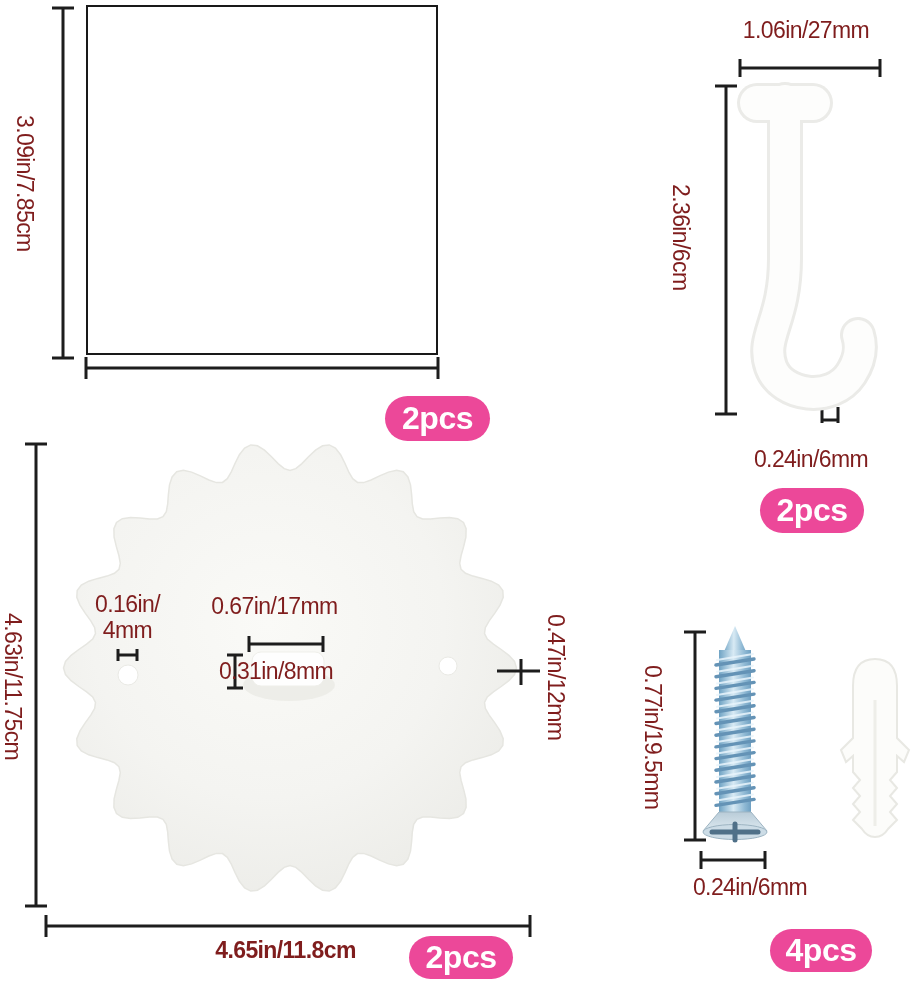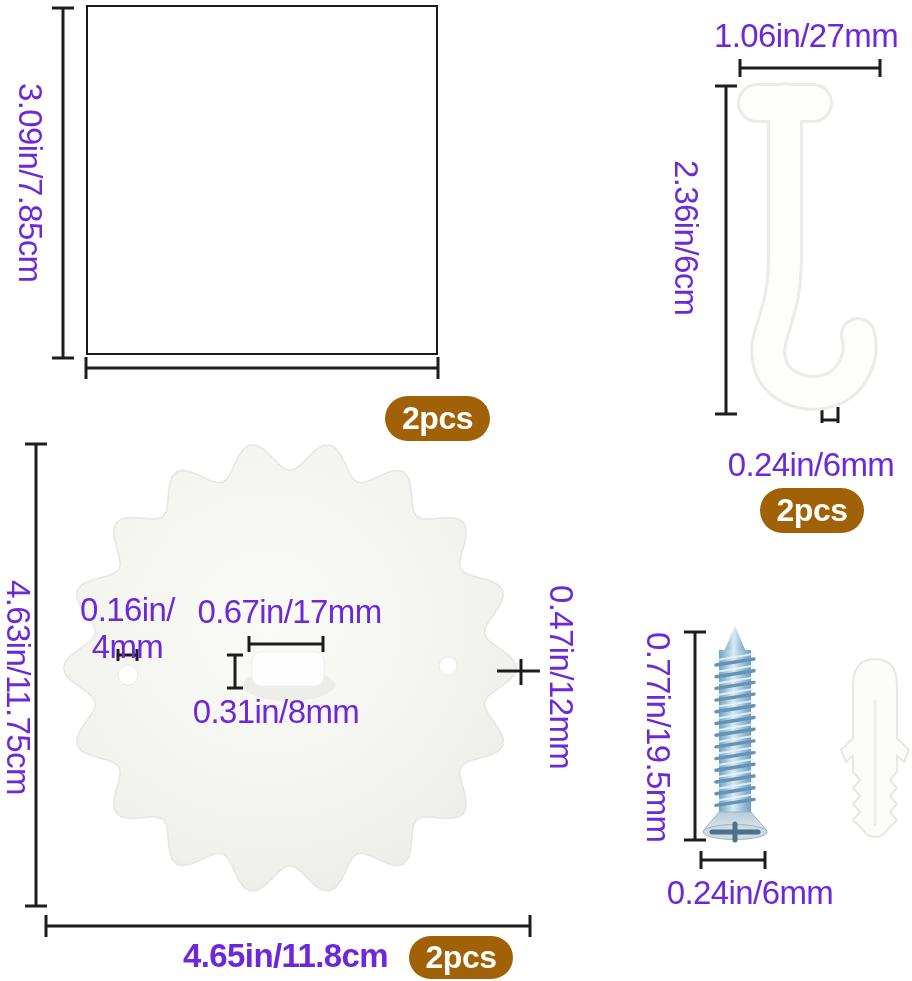--- a/index.html
+++ b/index.html
@@ -6,30 +6,30 @@
   .canvas{
     position:relative;width:912px;height:981px;background:#ffffff;overflow:hidden;
     font-family:"Liberation Sans", sans-serif;color:#1d1d1d;
   }
   .overlay{position:absolute;left:0;top:0;width:912px;height:981px;}
   .square-pad{
     position:absolute;left:86px;top:5px;width:352px;height:350px;
     border:2.5px solid #191919;background:#ffffff;box-sizing:border-box;
   }
   .dim-label{
-    position:absolute;font-size:33px;letter-spacing:-0.6px;color:#6d28d9;
+    position:absolute;font-size:23px;letter-spacing:-0.6px;color:#7f1d1d;
     text-align:center;line-height:1.1;white-space:nowrap;
   }
   .dim-label.vert{
     writing-mode:vertical-rl;text-orientation:mixed;white-space:nowrap;
     text-align:center;display:flex;align-items:center;justify-content:center;
   }
   .dim-label.twoline{white-space:normal;line-height:1.12;margin-top:12px;}
   .badge{
-    position:absolute;background:#a16207;color:#ffffff;border-radius:24px;
+    position:absolute;background:#ec4899;color:#ffffff;border-radius:24px;
     display:flex;align-items:center;justify-content:center;
     font-size:32px;font-weight:700;letter-spacing:-0.5px;
   }
 </style>
 </head>
 <body>
 
 <div class="canvas">
 
   <svg class="overlay" viewBox="0 0 912 981">
@@ -190,22 +190,23 @@
   <div class="dim-label" style="left:700px;top:18px;width:212px;">1.06in/27mm</div>
   <div class="dim-label vert" style="left:668px;top:145px;height:185px;">2.36in/6cm</div>
   <div class="dim-label" style="left:721px;top:447px;width:180px;">0.24in/6mm</div>
   <div class="badge" style="left:760px;top:488px;width:104px;height:45px;">2pcs</div>
 
   <div class="dim-label vert" style="left:0px;top:572px;height:230px;">4.63in/11.75cm</div>
   <div class="dim-label twoline" style="left:70px;top:580px;width:115px;">
     <span>0.16in/</span><br>
     <span>4mm</span>
   </div>
-  <div class="dim-label" style="left:197px;top:594px;width:185px;">0.67in/17mm</div>
-  <div class="dim-label" style="left:190px;top:694px;width:172px;text-align:center;">0.31in/8mm</div>
+  <div class="dim-label" style="left:182px;top:594px;width:185px;">0.67in/17mm</div>
+  <div class="dim-label" style="left:190px;top:659px;width:172px;text-align:center;">0.31in/8mm</div>
   <div class="dim-label vert" style="left:543px;top:582px;height:190px;">0.47in/12mm</div>
   <div class="dim-label" style="left:163px;top:938px;width:245px;font-weight:bold;">4.65in/11.8cm</div>
   <div class="badge" style="left:409px;top:936px;width:104px;height:43px;">2pcs</div>
 
   <div class="dim-label vert" style="left:640px;top:634px;height:206px;">0.77in/19.5mm</div>
   <div class="dim-label" style="left:664px;top:875px;width:172px;">0.24in/6mm</div>
+  <div class="badge" style="left:770px;top:929px;width:102px;height:43px;">4pcs</div>
 
 </div>
 
 </body></html>

